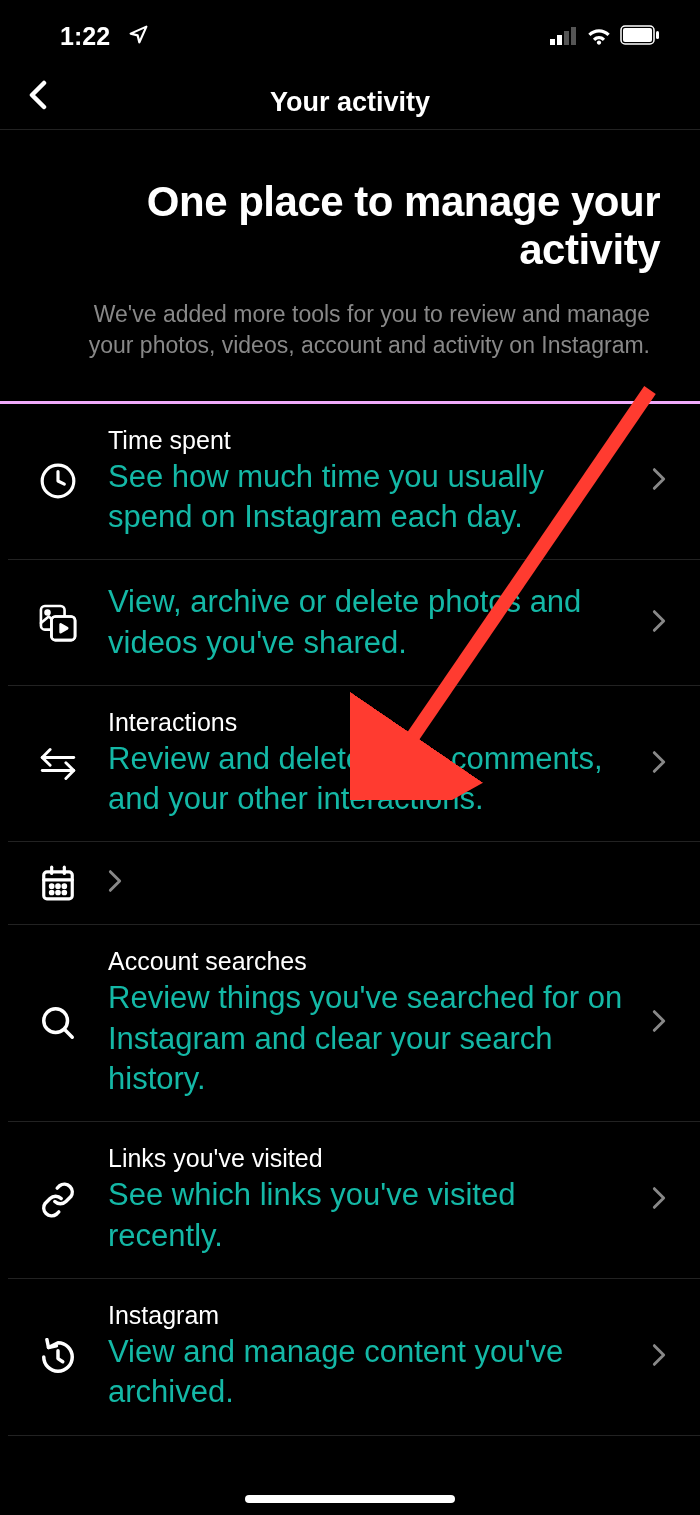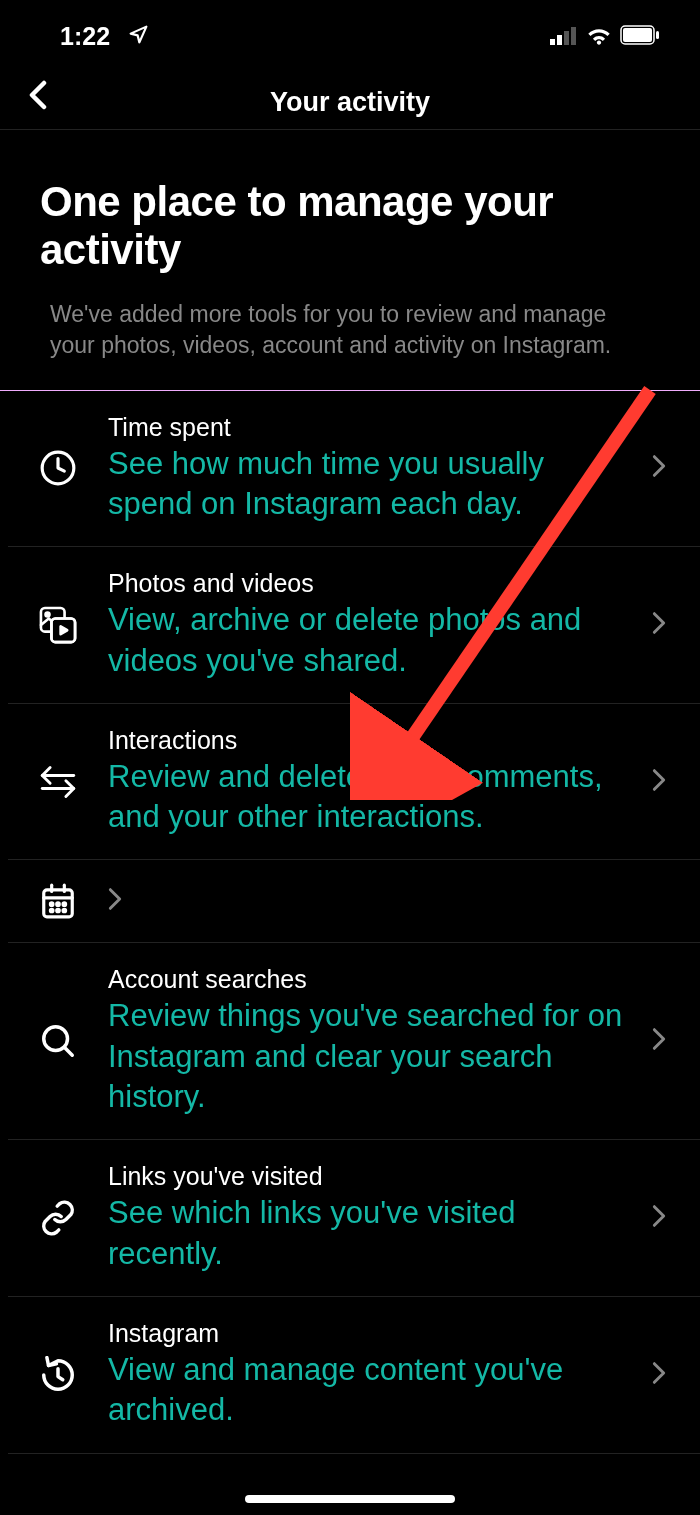--- a/index.html
+++ b/index.html
@@ -43,23 +43,23 @@
     justify-content: center;
   }
   .nav-title {
     flex: 1;
     text-align: center;
     font-size: 27px;
     font-weight: 600;
     margin-top: 16px;
   }
   .hero {
-    padding: 48px 40px 29px 40px;
-    text-align: left;
-    border-bottom: 1px solid #f0abfc;
+    padding: 48px 40px 40px 40px;
+    text-align: right;
+    border-bottom: 3px solid #f0abfc;
   }
   .hero-title {
     font-size: 42px;
     font-weight: 800;
     line-height: 1.15;
     margin-bottom: 24px;
     letter-spacing: -0.5px;
   }
   .hero-sub {
     font-size: 23px;
@@ -189,21 +189,20 @@
     <svg width="42" height="42" viewBox="0 0 32 32" fill="none" stroke="#fff" stroke-width="2" stroke-linecap="round" stroke-linejoin="round">
         <rect x="3" y="3" width="18" height="18" rx="3"></rect>
         <circle cx="8" cy="8" r="1.5" fill="#fff"></circle>
         <path d="M3 16 L9 11 L15 17"></path>
         <rect x="11" y="11" width="18" height="18" rx="3" fill="#000"></rect>
         <rect x="11" y="11" width="18" height="18" rx="3"></rect>
         <polygon points="18 17 18 23 23 20" fill="#fff"></polygon>
       </svg>
   </div>
   <div class="menu-text">
-    <div class="menu-title">Photos and videos</div>
     <div class="menu-desc">View, archive or delete photos and videos you've shared.</div>
   </div>
   <div class="chev">
     <svg width="14" height="24" viewBox="0 0 12 20" fill="none" stroke="#888" stroke-width="2.5" stroke-linecap="round" stroke-linejoin="round">
         <polyline points="2 2 10 10 2 18"></polyline>
       </svg>
   </div>
 </div>
 
 <div class="menu-item">

